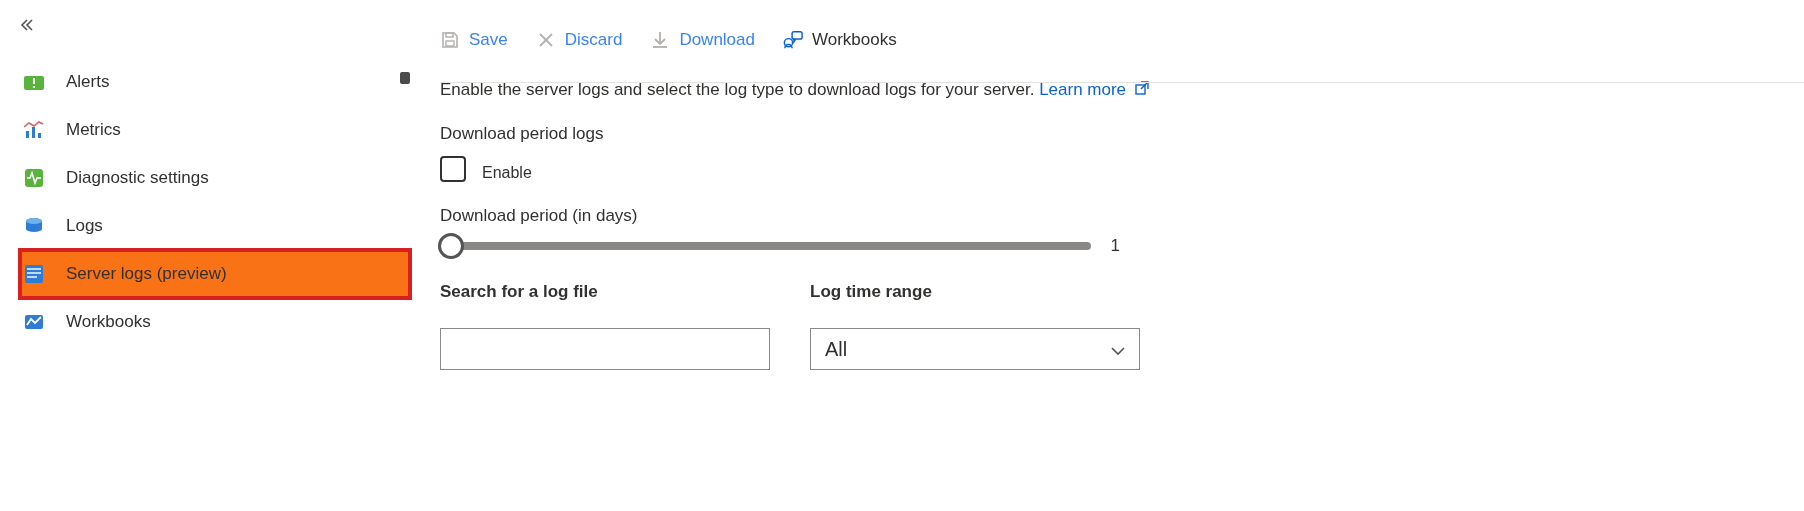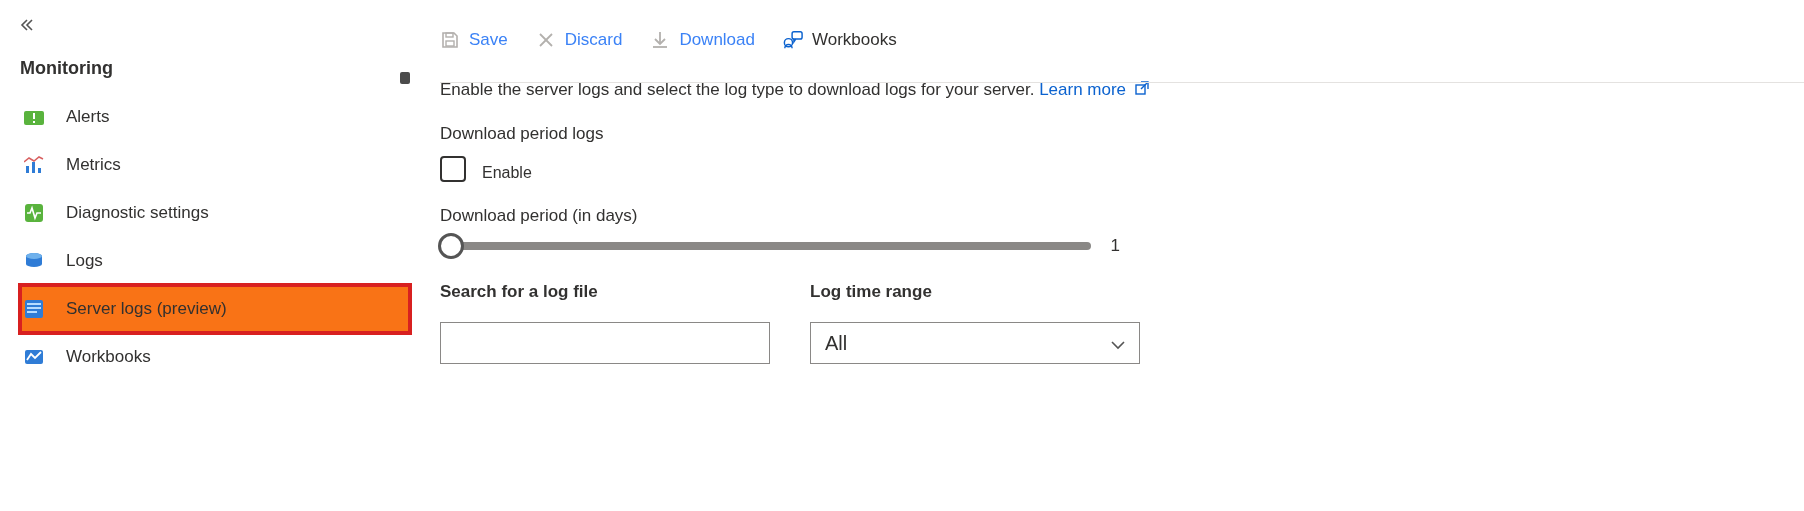--- a/index.html
+++ b/index.html
@@ -43,41 +43,40 @@
     .checkbox { width: 26px; height: 26px; border: 2px solid #323130; border-radius: 4px; cursor: pointer; }
 
     .label2 { margin-top: 24px; font-size: 17px; }
 
     .slider-row { display: flex; align-items: center; gap: 20px; margin-top: 10px; width: 680px; }
     .slider-track { position: relative; flex: 1; height: 8px; background: #8a8886; border-radius: 4px; }
     .slider-thumb { position: absolute; left: -2px; top: 50%; transform: translate(0, -50%); width: 26px; height: 26px; background: #fff; border: 3px solid #555; border-radius: 50%; cursor: pointer; }
     .slider-val { font-size: 17px; }
 
     .two-col { display: flex; gap: 40px; margin-top: 26px; }
-    .field { display: flex; flex-direction: column; gap: 20px; }
+    .field { display: flex; flex-direction: column; gap: 26px; }
     .field-label { font-size: 17px; font-weight: 600; }
     .text-input { width: 330px; height: 42px; border: 1px solid #8a8886; padding: 0 10px; font-size: 16px; }
     .select { width: 330px; height: 42px; border: 1px solid #8a8886; display: flex; align-items: center; justify-content: space-between; padding: 0 14px; cursor: pointer; font-size: 20px; }
     .chev { color: #555; }
   </style>
 </head>
 <body>
 
 <div class="layout">
 
   <div class="sidebar">
     <div class="search-row">
       <span class="collapse-icon">
         <svg width="14" height="14" viewBox="0 0 14 14">
             <path d="M7 2 L2 7 L7 12 M12 2 L7 7 L12 12" stroke="#555" stroke-width="1.6" fill="none"></path>
           </svg>
       </span>
     </div>
 
-    <div class="section-title">Monitoring</div>
 
     <ul class="nav">
       <li>
         <span class="icon-slot">
           <svg width="20" height="18" viewBox="0 0 20 18">
               <rect x="0" y="3" width="20" height="14" rx="2" fill="#59b33d"></rect>
               <rect x="9" y="5" width="2" height="6" fill="#fff"></rect>
               <rect x="9" y="13" width="2" height="2" fill="#fff"></rect>
             </svg>
         </span>

